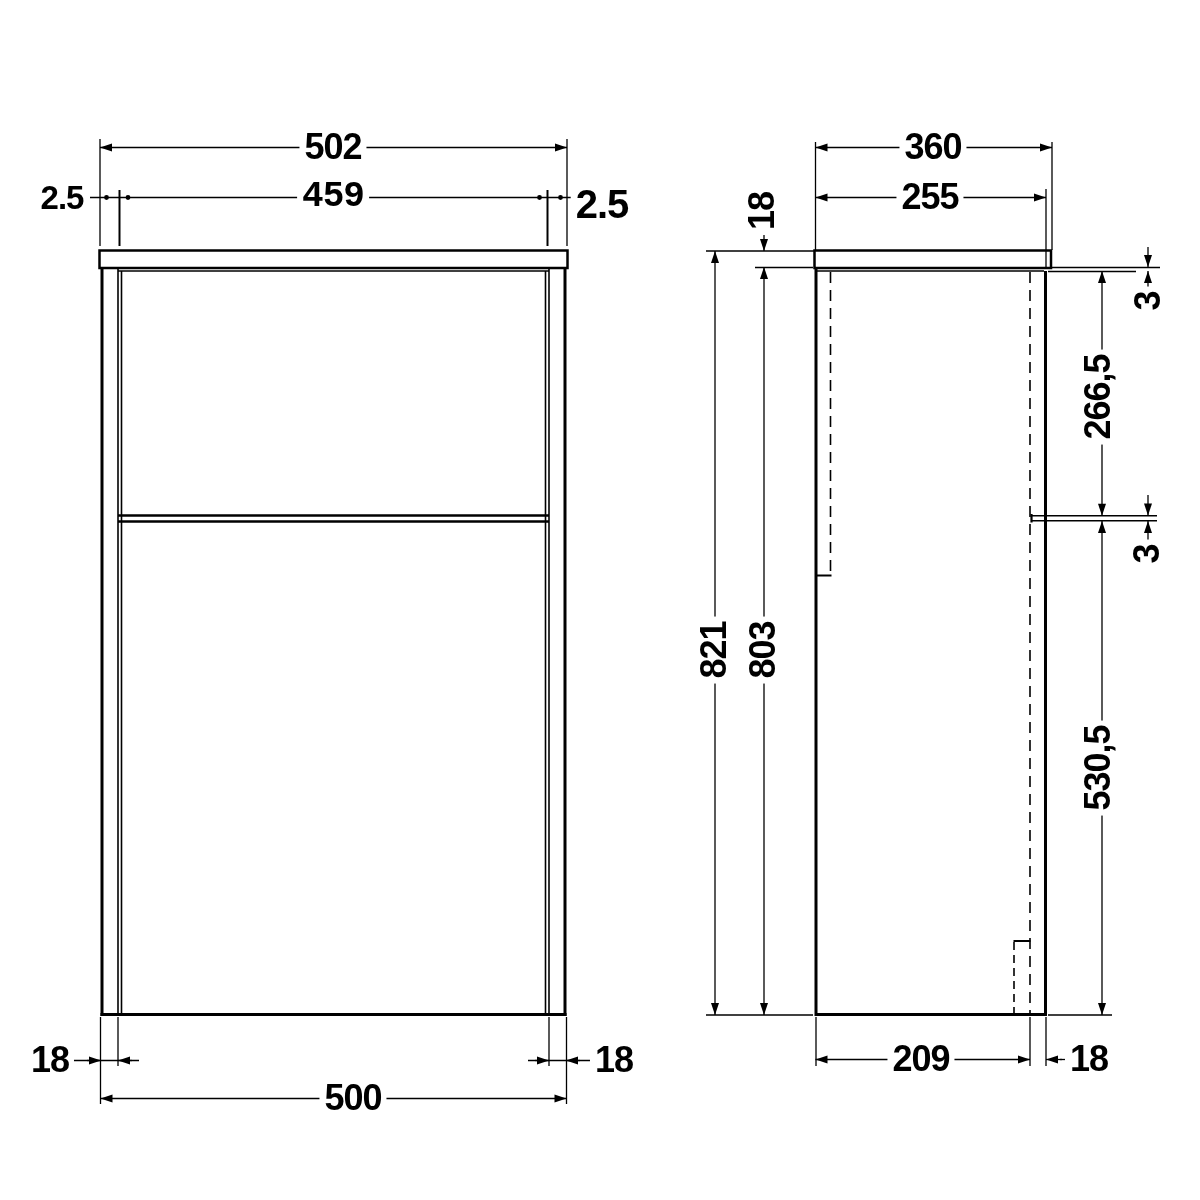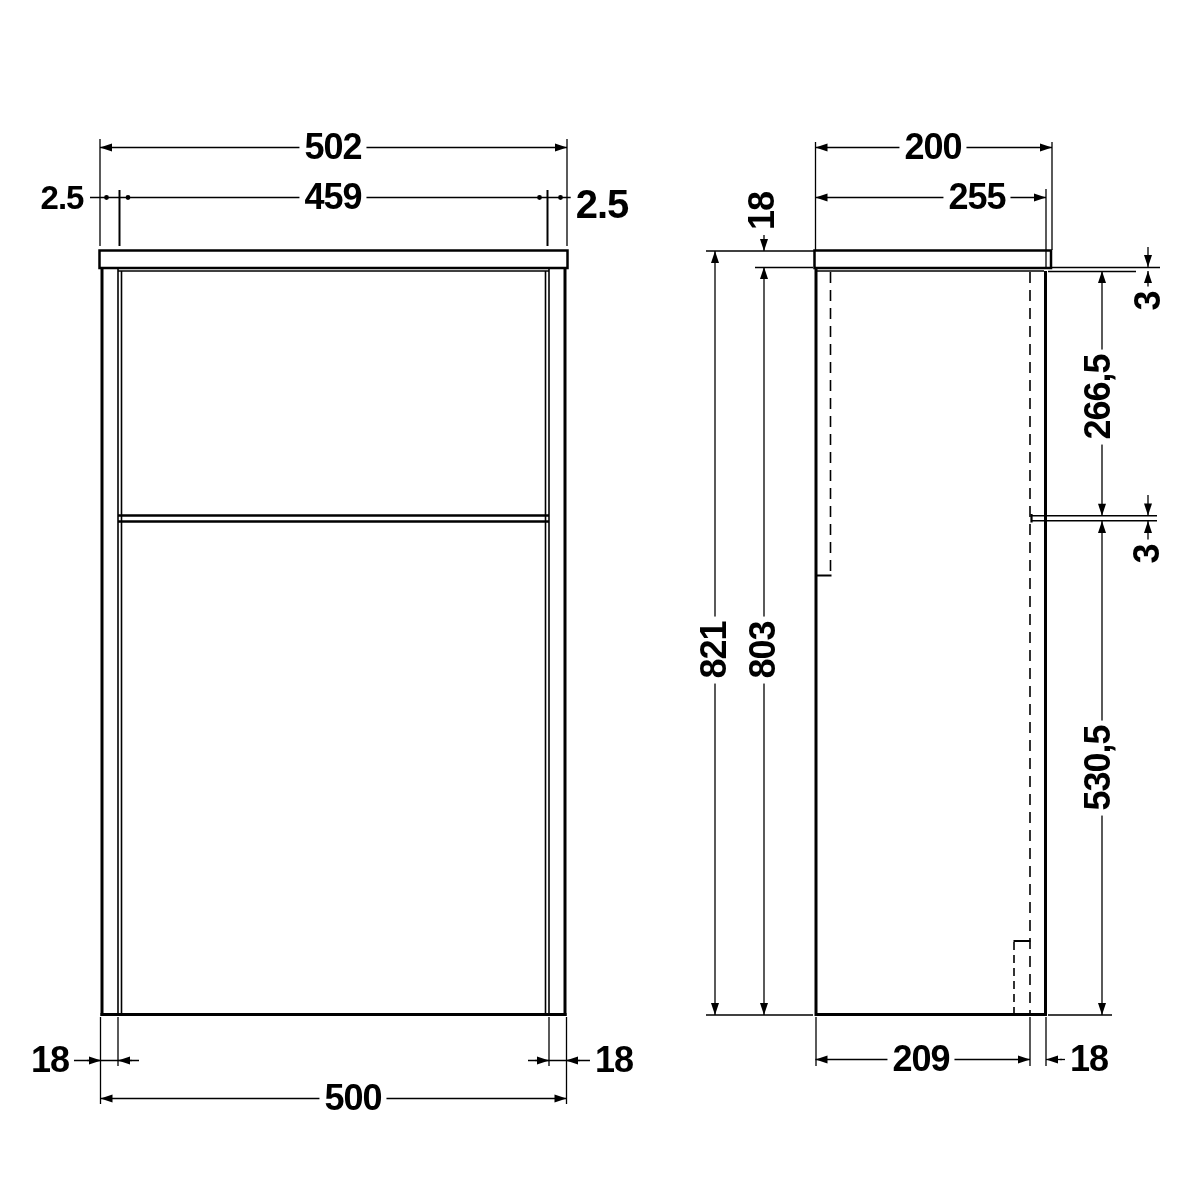--- a/index.html
+++ b/index.html
@@ -136,29 +136,29 @@
       <line x1="1102" y1="521" x2="1102" y2="1015" marker-start="url(#mS)" marker-end="url(#mE)"></line>
 
       <line x1="815.5" y1="1059.5" x2="1030" y2="1059.5" marker-start="url(#mS)" marker-end="url(#mE)"></line>
 
       <line x1="1060" y1="1059.5" x2="1075" y2="1059.5"></line>
       <line x1="1062" y1="1059.5" x2="1046" y2="1059.5" marker-end="url(#mE)"></line>
     </g>
   </svg>
 
   <div class="dim" style="left:333px; top:147px;">502</div>
-  <div class="dim" style="left:333px; top:197px;">459</div>
+  <div class="dim" style="left:333px; top:197px;font-family:Liberation Mono, monospace;">459</div>
   <div class="dim sm" style="left:62px; top:197px;">2.5</div>
   <div class="dim lg" style="left:602px; top:204px;">2.5</div>
   <div class="dim" style="left:50px; top:1060px;">18</div>
   <div class="dim" style="left:614px; top:1060px;">18</div>
   <div class="dim" style="left:333px; top:1098px;margin-left:20px;">500</div>
 
-  <div class="dim" style="left:933px; top:147px;">200</div>
-  <div class="dim" style="left:930px; top:197px;margin-left:47px;">255</div>
+  <div class="dim" style="left:933px; top:147px;">360</div>
+  <div class="dim" style="left:930px; top:197px;">255</div>
   <div class="dim rot" style="left:762px; top:211px;">18</div>
   <div class="dim rot" style="left:714px; top:650px;">821</div>
   <div class="dim rot" style="left:763px; top:650px;">803</div>
   <div class="dim rot" style="left:1148px; top:301px;">3</div>
   <div class="dim rot" style="left:1098px; top:397px;">266,5</div>
   <div class="dim rot" style="left:1147px; top:554px;">3</div>
   <div class="dim rot" style="left:1098px; top:768px;">530,5</div>
   <div class="dim" style="left:921px; top:1059px;">209</div>
   <div class="dim" style="left:1089px; top:1059px;">18</div>
 

